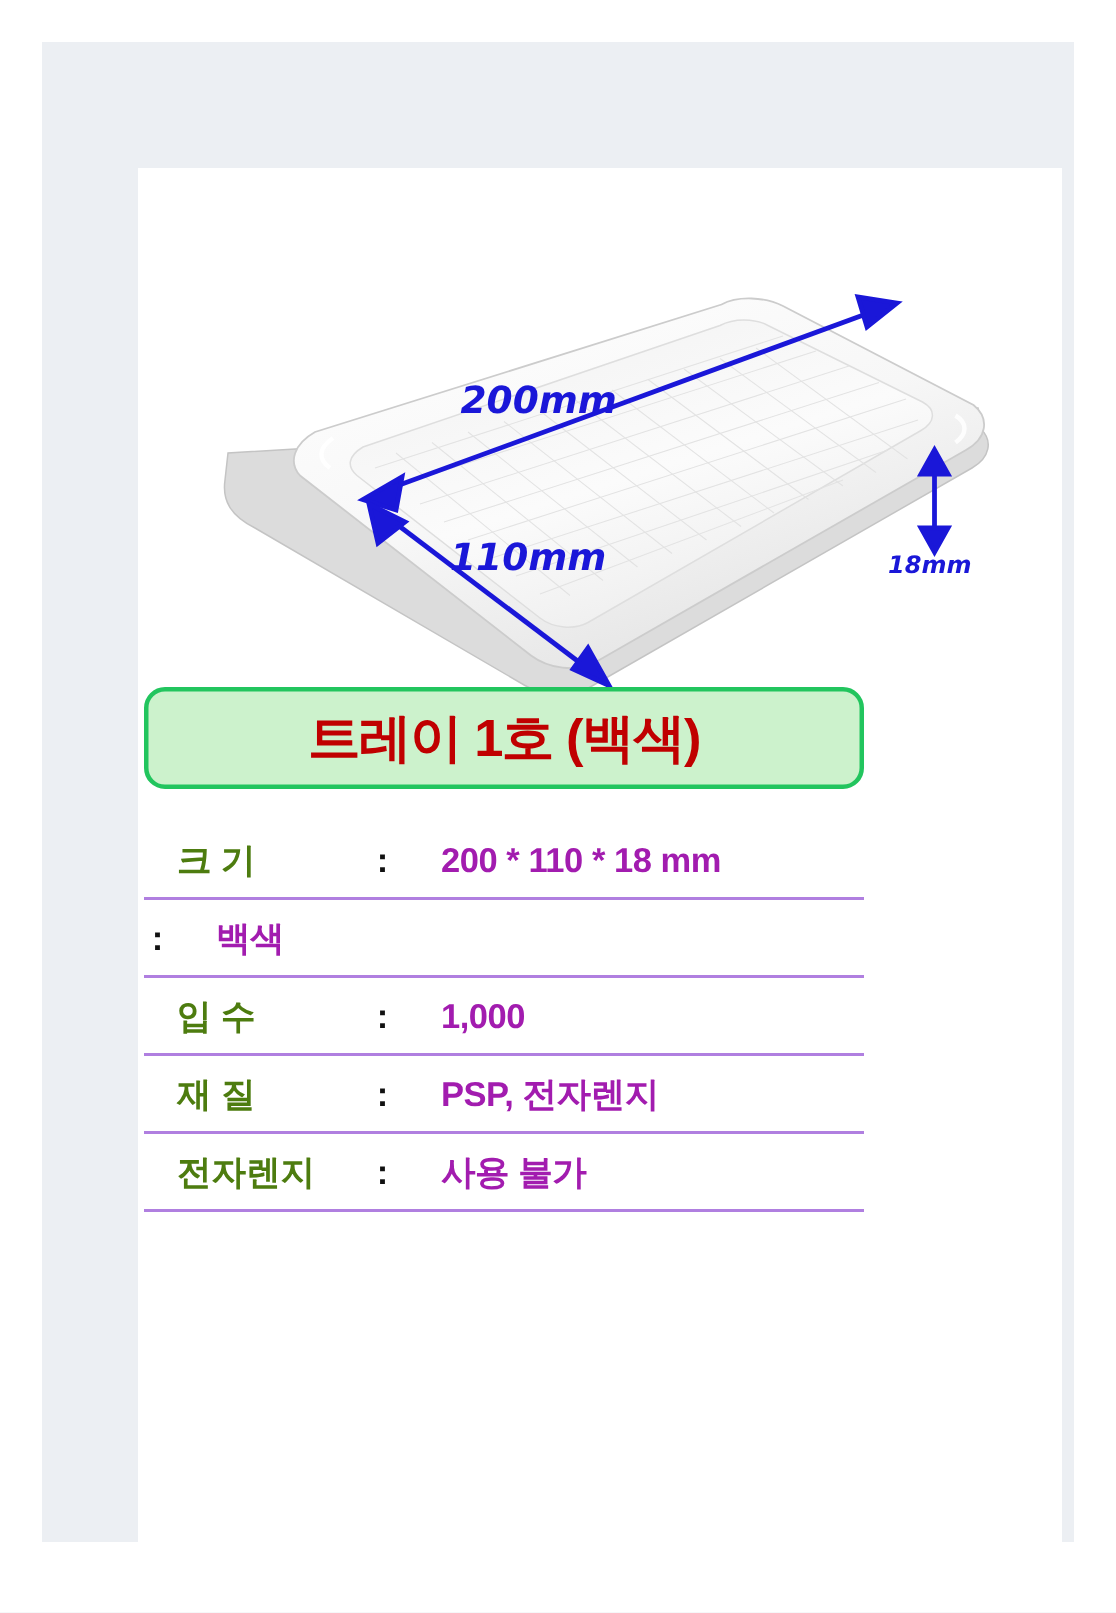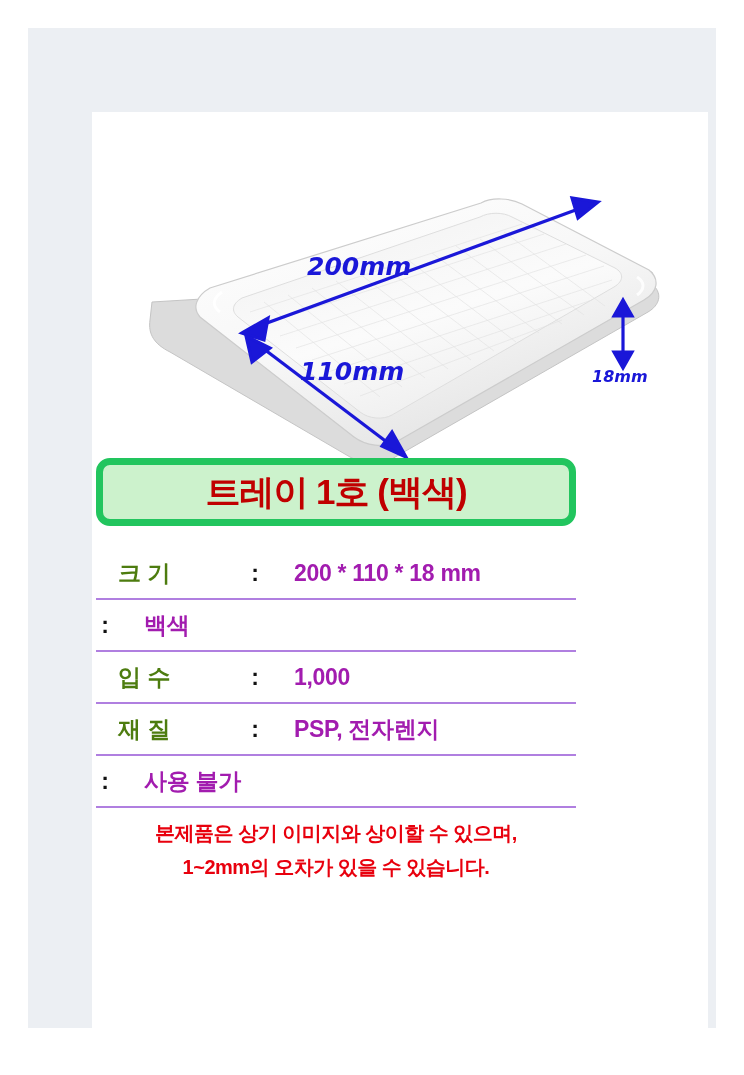--- a/index.html
+++ b/index.html
@@ -71,21 +71,21 @@
   .dim-18  { left: 500px; top: 255px; font-size: 16px; }
 
   
   .title-box {
     position: absolute;
     left: 68px;
     top: 430px;
     width: 480px;
     height: 68px;
     background: #ccf2cc;
-    border: 7px solid #22c55e;
+    border: 3px solid #22c55e;
     border-radius: 14px;
     box-sizing: border-box;
     display: flex;
     align-items: center;
     justify-content: center;
   }
   .title-text {
     color: #c00000;
     font-size: 35px;
     font-weight: bold;
@@ -257,24 +257,21 @@
       <span class="spec-val">1,000</span>
     </div>
 
     <div class="spec-row">
       <span class="spec-key">재     질</span>
       <span class="spec-sep">:</span>
       <span class="spec-val">PSP, 전자렌지</span>
     </div>
 
     <div class="spec-row">
+      <span class="spec-key wide">전자렌지</span>
       <span class="spec-sep">:</span>
       <span class="spec-val">사용 불가</span>
     </div>
 
   </div>
 
-  <div class="notice">
-    <div class="notice-line">본제품은 상기 이미지와 상이할 수 있으며,</div>
-    <div class="notice-line">1~2mm의 오차가 있을 수 있습니다.</div>
-  </div>
 
 </div>
 
 </body></html>

